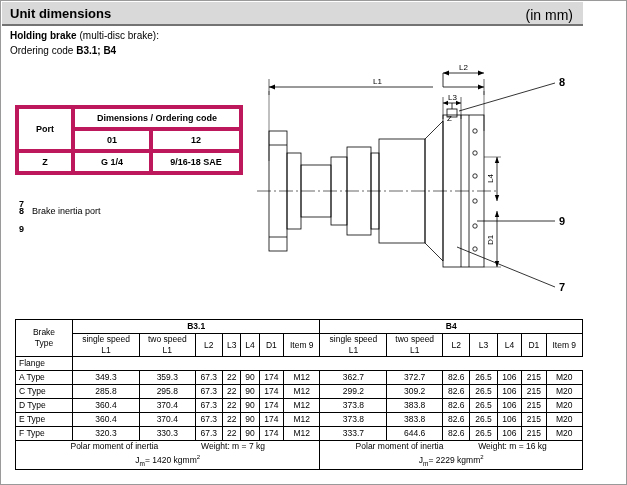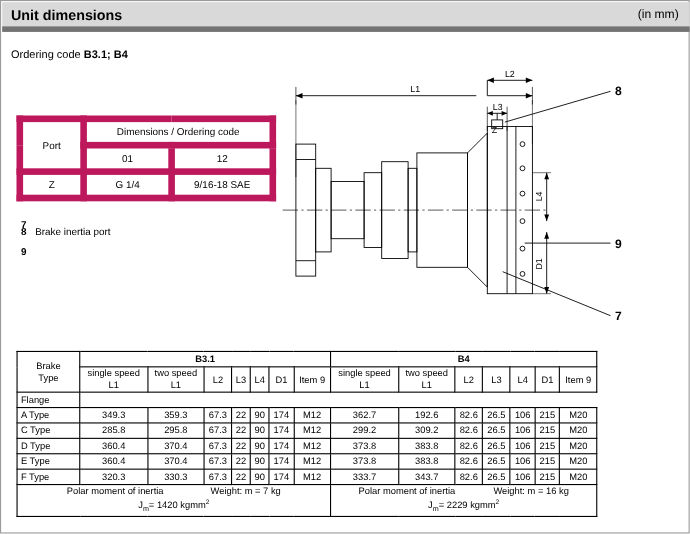--- a/index.html
+++ b/index.html
@@ -13,65 +13,65 @@
     overflow:hidden;
   }
   .page{
     position:absolute;left:0;top:0;width:627px;height:485px;
     border:1px solid #9a9a9a;
     box-sizing:border-box;
     background:#fff;
   }
   
   .header{
-    position:absolute;left:1px;top:1px;width:625px;height:22px;
+    position:absolute;left:1px;top:1px;width:581px;height:22px;
     background:#d9d9d9;
-    border-bottom:5px solid #737373;
+    border-bottom:2px solid #737373;
   }
   .header .title{
     position:absolute;left:8px;top:4px;
     font-size:13px;font-weight:bold;
   }
   .header .unit{
     position:absolute;right:10px;top:5px;
-    font-size:11px;
+    font-size:14px;
   }
   
   .sub1{position:absolute;left:9px;top:29px;font-size:10px;}
   .sub1 b{font-weight:bold;}
   .sub2{position:absolute;left:9px;top:44px;font-size:10px;}
   .sub2 b{font-weight:bold;}
   
   .porttable{
     position:absolute;left:14px;top:104px;
     border-collapse:collapse;
     font-size:9px;
   }
   .porttable td,.porttable th{
-    border:6px solid #be185d;
+    border:4px solid #be185d;
     padding:2px 4px;
     text-align:center;
-    font-weight:normal;
+    font-weight:bold;
     height:14px;
   }
   .porttable .c-port{width:44px;}
   .porttable .c-01{width:66px;}
   .porttable .c-12{width:78px;}
   
   .legend{position:absolute;left:18px;top:198px;width:230px;font-size:9px;line-height:11px;}
   .legend .row{position:relative;margin-bottom:7px;padding-left:13px;}
   .legend .num{position:absolute;left:0;top:0;font-weight:bold;}
   
   .drawing{position:absolute;left:246px;top:60px;width:372px;height:250px;}
   
   .maintable{
     position:absolute;left:14px;top:318px;
     border-collapse:collapse;
     font-size:8.5px;
-    width:528px;
+    width:568px;
   }
   .maintable td,.maintable th{
     border:1px solid #000;
     text-align:center;
     font-weight:normal;
     padding:0 2px;
     height:13px;
     line-height:11px;
   }
   .maintable .lefted{text-align:left;padding-left:3px;margin-top:36px;}
@@ -86,20 +86,24 @@
 </head>
 <body>
 
 <div class="page">
 
   <div class="header">
     <div class="title">Unit dimensions</div>
     <div class="unit">(in mm)</div>
   </div>
 
+  <div class="sub1">
+    <b>Holding brake</b>
+    <span>(multi-disc brake):</span>
+  </div>
   <div class="sub2">
     <span>Ordering code</span>
     <b>B3.1; B4</b>
   </div>
 
   <table class="porttable">
     <tbody>
         <tr>
       <td class="c-port" rowspan="2">Port</td>
       <td colspan="2">Dimensions / Ordering code</td>
@@ -264,21 +268,21 @@
     <tr>
       <td class="lefted">A Type</td>
       <td>349.3</td>
       <td>359.3</td>
       <td>67.3</td>
       <td>22</td>
       <td>90</td>
       <td>174</td>
       <td>M12</td>
       <td>362.7</td>
-      <td>192.6</td>
+      <td>372.7</td>
       <td>82.6</td>
       <td>26.5</td>
       <td>106</td>
       <td>215</td>
       <td>M20</td>
     </tr>
     <tr>
       <td class="lefted">C Type</td>
       <td>285.8</td>
       <td>295.8</td>
@@ -332,21 +336,21 @@
     <tr>
       <td class="lefted">F Type</td>
       <td>320.3</td>
       <td>330.3</td>
       <td>67.3</td>
       <td>22</td>
       <td>90</td>
       <td>174</td>
       <td>M12</td>
       <td>333.7</td>
-      <td>343.7</td>
+      <td>644.6</td>
       <td>82.6</td>
       <td>26.5</td>
       <td>106</td>
       <td>215</td>
       <td>M20</td>
     </tr>
 
     <tr>
       <td colspan="8" class="inertia">
         <span>Polar moment of inertia</span>

